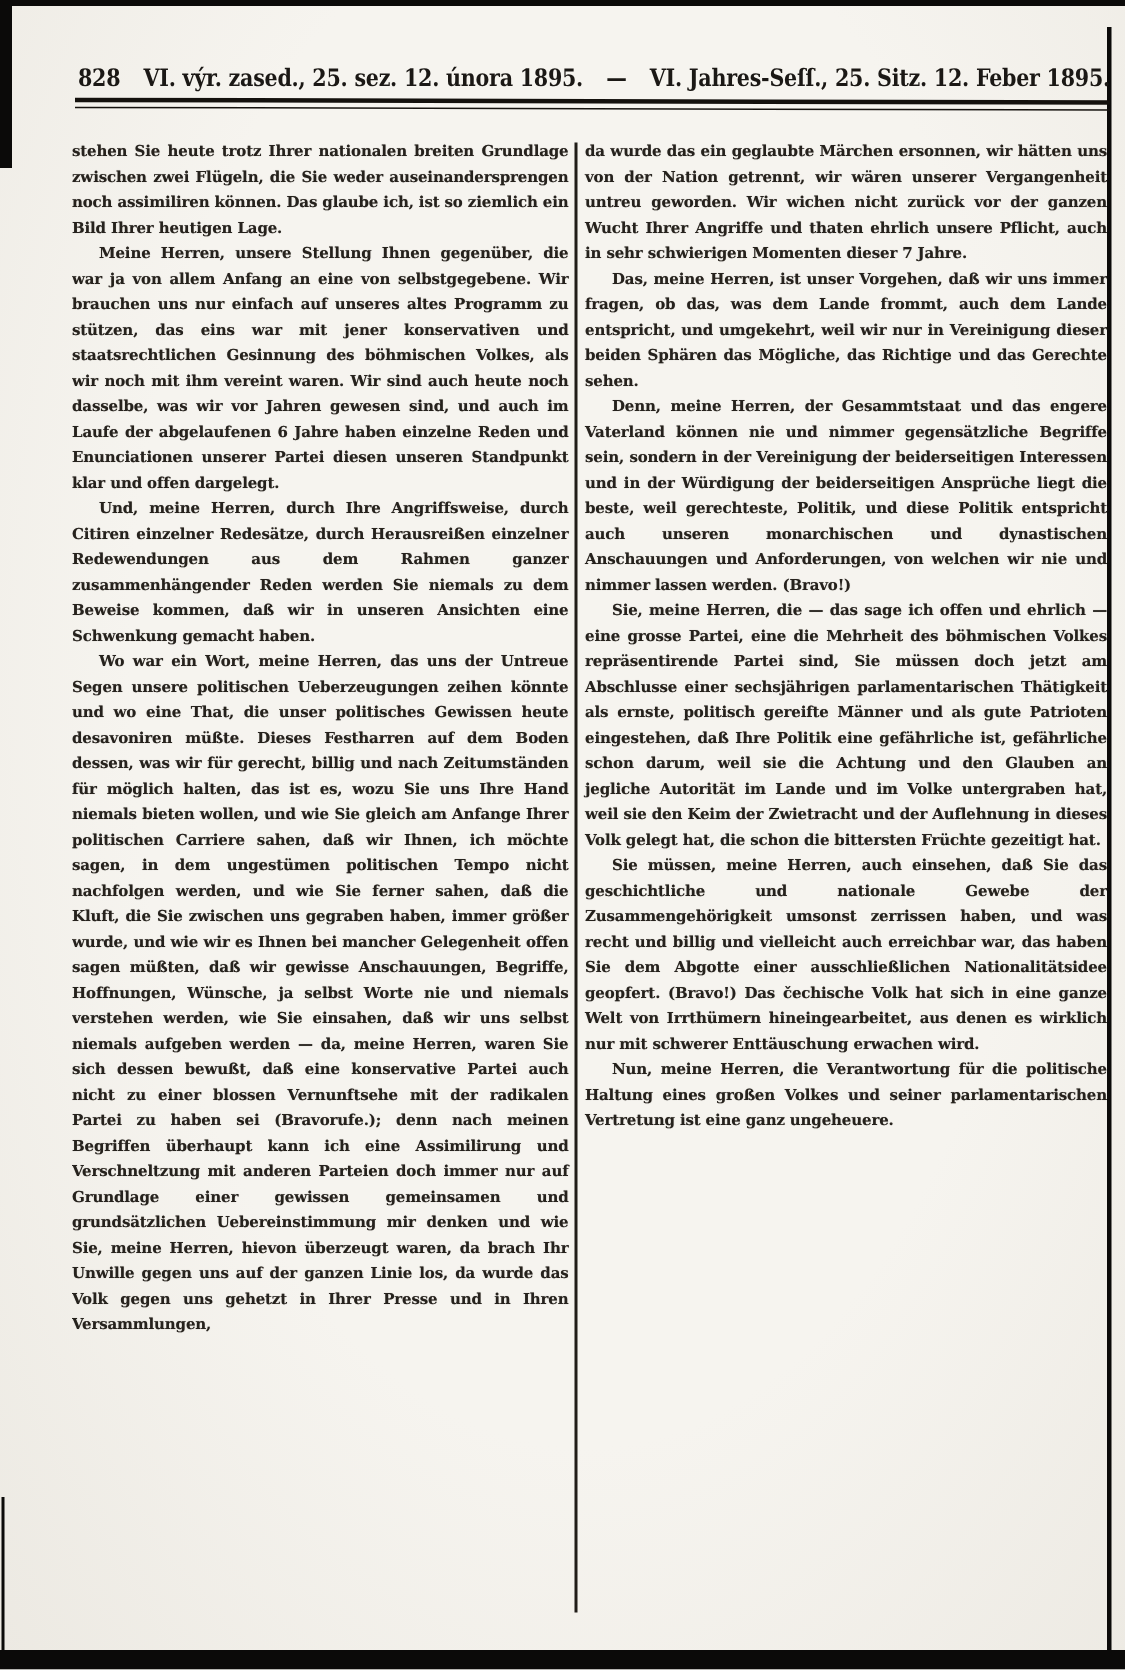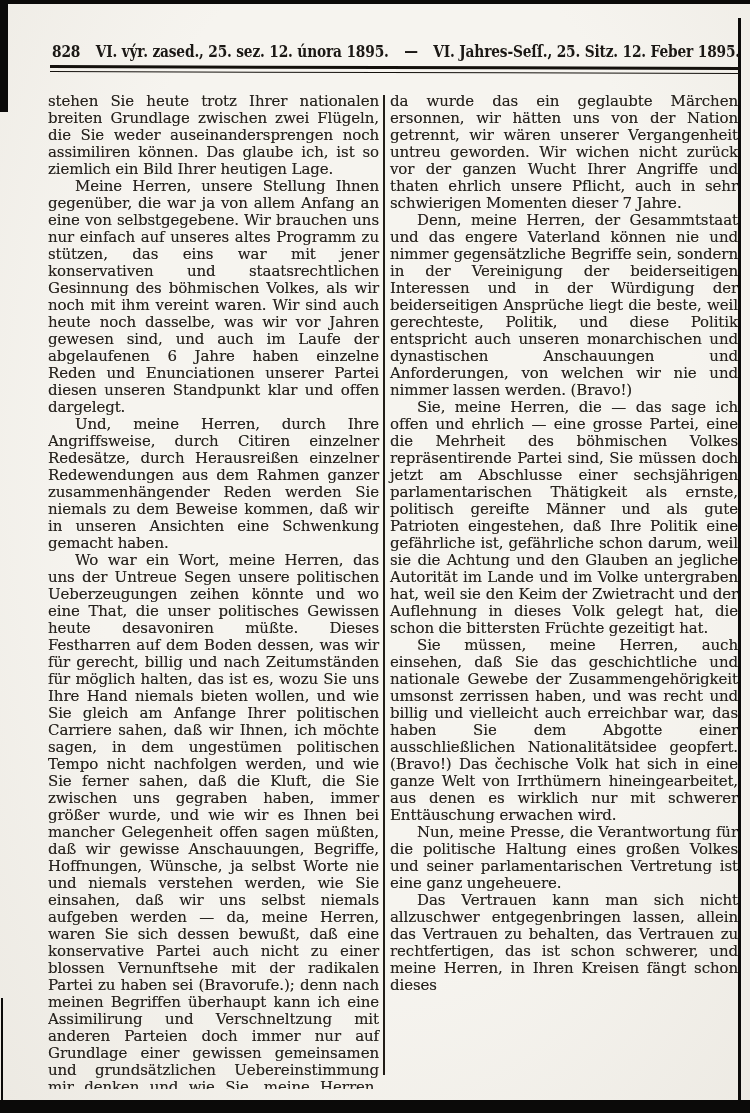--- a/index.html
+++ b/index.html
@@ -36,21 +36,21 @@
   .columns {
     position:absolute; top:93px; left:48px; width:690px; height:996px;
     display:flex; overflow:hidden;
   }
   .col { color:#26221d; }
   .col-left  { width:331px; }
   .col-right { flex:1; padding-left:1px; }
   .divider { width:2px; background:#211d18; margin:2px 4px 14px 4px; }
   .para {
     margin:0; text-align:justify;
-    font-weight:normal; font-size:15px; line-height:17px;
+    font-weight:bold; font-size:10px; line-height:17px;
     letter-spacing:-0.1px;
     text-shadow:0 0 0.5px rgba(30,25,20,0.45);
   }
   .para.indent { text-indent:1.8em; }
 </style>
 </head>
 <body>
 
 <div class="page">
 
@@ -75,21 +75,21 @@
   <div class="columns">
     <div class="col col-left">
         <p class="para">stehen Sie heute trotz Ihrer nationalen breiten Grundlage zwischen zwei Flügeln, die Sie weder auseinandersprengen noch assimiliren können. Das glaube ich, ist so ziemlich ein Bild Ihrer heutigen Lage.</p>
         <p class="para indent">Meine Herren, unsere Stellung Ihnen gegenüber, die war ja von allem Anfang an eine von selbstgegebene. Wir brauchen uns nur einfach auf unseres altes Programm zu stützen, das eins war mit jener konservativen und staatsrechtlichen Gesinnung des böhmischen Volkes, als wir noch mit ihm vereint waren. Wir sind auch heute noch dasselbe, was wir vor Jahren gewesen sind, und auch im Laufe der abgelaufenen 6 Jahre haben einzelne Reden und Enunciationen unserer Partei diesen unseren Standpunkt klar und offen dargelegt.</p>
         <p class="para indent">Und, meine Herren, durch Ihre Angriffsweise, durch Citiren einzelner Redesätze, durch Herausreißen einzelner Redewendungen aus dem Rahmen ganzer zusammenhängender Reden werden Sie niemals zu dem Beweise kommen, daß wir in unseren Ansichten eine Schwenkung gemacht haben.</p>
         <p class="para indent">Wo war ein Wort, meine Herren, das uns der Untreue Segen unsere politischen Ueberzeugungen zeihen könnte und wo eine That, die unser politisches Gewissen heute desavoniren müßte. Dieses Festharren auf dem Boden dessen, was wir für gerecht, billig und nach Zeitumständen für möglich halten, das ist es, wozu Sie uns Ihre Hand niemals bieten wollen, und wie Sie gleich am Anfange Ihrer politischen Carriere sahen, daß wir Ihnen, ich möchte sagen, in dem ungestümen politischen Tempo nicht nachfolgen werden, und wie Sie ferner sahen, daß die Kluft, die Sie zwischen uns gegraben haben, immer größer wurde, und wie wir es Ihnen bei mancher Gelegenheit offen sagen müßten, daß wir gewisse Anschauungen, Begriffe, Hoffnungen, Wünsche, ja selbst Worte nie und niemals verstehen werden, wie Sie einsahen, daß wir uns selbst niemals aufgeben werden — da, meine Herren, waren Sie sich dessen bewußt, daß eine konservative Partei auch nicht zu einer blossen Vernunftsehe mit der radikalen Partei zu haben sei (Bravorufe.); denn nach meinen Begriffen überhaupt kann ich eine Assimilirung und Verschneltzung mit anderen Parteien doch immer nur auf Grundlage einer gewissen gemeinsamen und grundsätzlichen Uebereinstimmung mir denken und wie Sie, meine Herren, hievon überzeugt waren, da brach Ihr Unwille gegen uns auf der ganzen Linie los, da wurde das Volk gegen uns gehetzt in Ihrer Presse und in Ihren Versammlungen,</p>
       </div>
     <div class="divider"></div>
     <div class="col col-right">
         <p class="para">da wurde das ein geglaubte Märchen ersonnen, wir hätten uns von der Nation getrennt, wir wären unserer Vergangenheit untreu geworden. Wir wichen nicht zurück vor der ganzen Wucht Ihrer Angriffe und thaten ehrlich unsere Pflicht, auch in sehr schwierigen Momenten dieser 7 Jahre.</p>
+        <p class="para indent">Das, meine Herren, ist unser Vorgehen, daß wir uns immer fragen, ob das, was dem Lande frommt, auch dem Lande entspricht, und umgekehrt, weil wir nur in Vereinigung dieser beiden Sphären das Mögliche, das Richtige und das Gerechte sehen.</p>
         <p class="para indent">Denn, meine Herren, der Gesammtstaat und das engere Vaterland können nie und nimmer gegensätzliche Begriffe sein, sondern in der Vereinigung der beiderseitigen Interessen und in der Würdigung der beiderseitigen Ansprüche liegt die beste, weil gerechteste, Politik, und diese Politik entspricht auch unseren monarchischen und dynastischen Anschauungen und Anforderungen, von welchen wir nie und nimmer lassen werden. (Bravo!)</p>
         <p class="para indent">Sie, meine Herren, die — das sage ich offen und ehrlich — eine grosse Partei, eine die Mehrheit des böhmischen Volkes repräsentirende Partei sind, Sie müssen doch jetzt am Abschlusse einer sechsjährigen parlamentarischen Thätigkeit als ernste, politisch gereifte Männer und als gute Patrioten eingestehen, daß Ihre Politik eine gefährliche ist, gefährliche schon darum, weil sie die Achtung und den Glauben an jegliche Autorität im Lande und im Volke untergraben hat, weil sie den Keim der Zwietracht und der Auflehnung in dieses Volk gelegt hat, die schon die bittersten Früchte gezeitigt hat.</p>
         <p class="para indent">Sie müssen, meine Herren, auch einsehen, daß Sie das geschichtliche und nationale Gewebe der Zusammengehörigkeit umsonst zerrissen haben, und was recht und billig und vielleicht auch erreichbar war, das haben Sie dem Abgotte einer ausschließlichen Nationalitätsidee geopfert. (Bravo!) Das čechische Volk hat sich in eine ganze Welt von Irrthümern hineingearbeitet, aus denen es wirklich nur mit schwerer Enttäuschung erwachen wird.</p>
-        <p class="para indent">Nun, meine Presse, die Verantwortung für die politische Haltung eines großen Volkes und seiner parlamentarischen Vertretung ist eine ganz ungeheuere.</p>
-        <p class="para indent">Das Vertrauen kann man sich nicht allzuschwer entgegenbringen lassen, allein das Vertrauen zu behalten, das Vertrauen zu rechtfertigen, das ist schon schwerer, und meine Herren, in Ihren Kreisen fängt schon dieses</p>
+        <p class="para indent">Nun, meine Herren, die Verantwortung für die politische Haltung eines großen Volkes und seiner parlamentarischen Vertretung ist eine ganz ungeheuere.</p>
       </div>
   </div>
 
 </div>
 
 </body></html>

